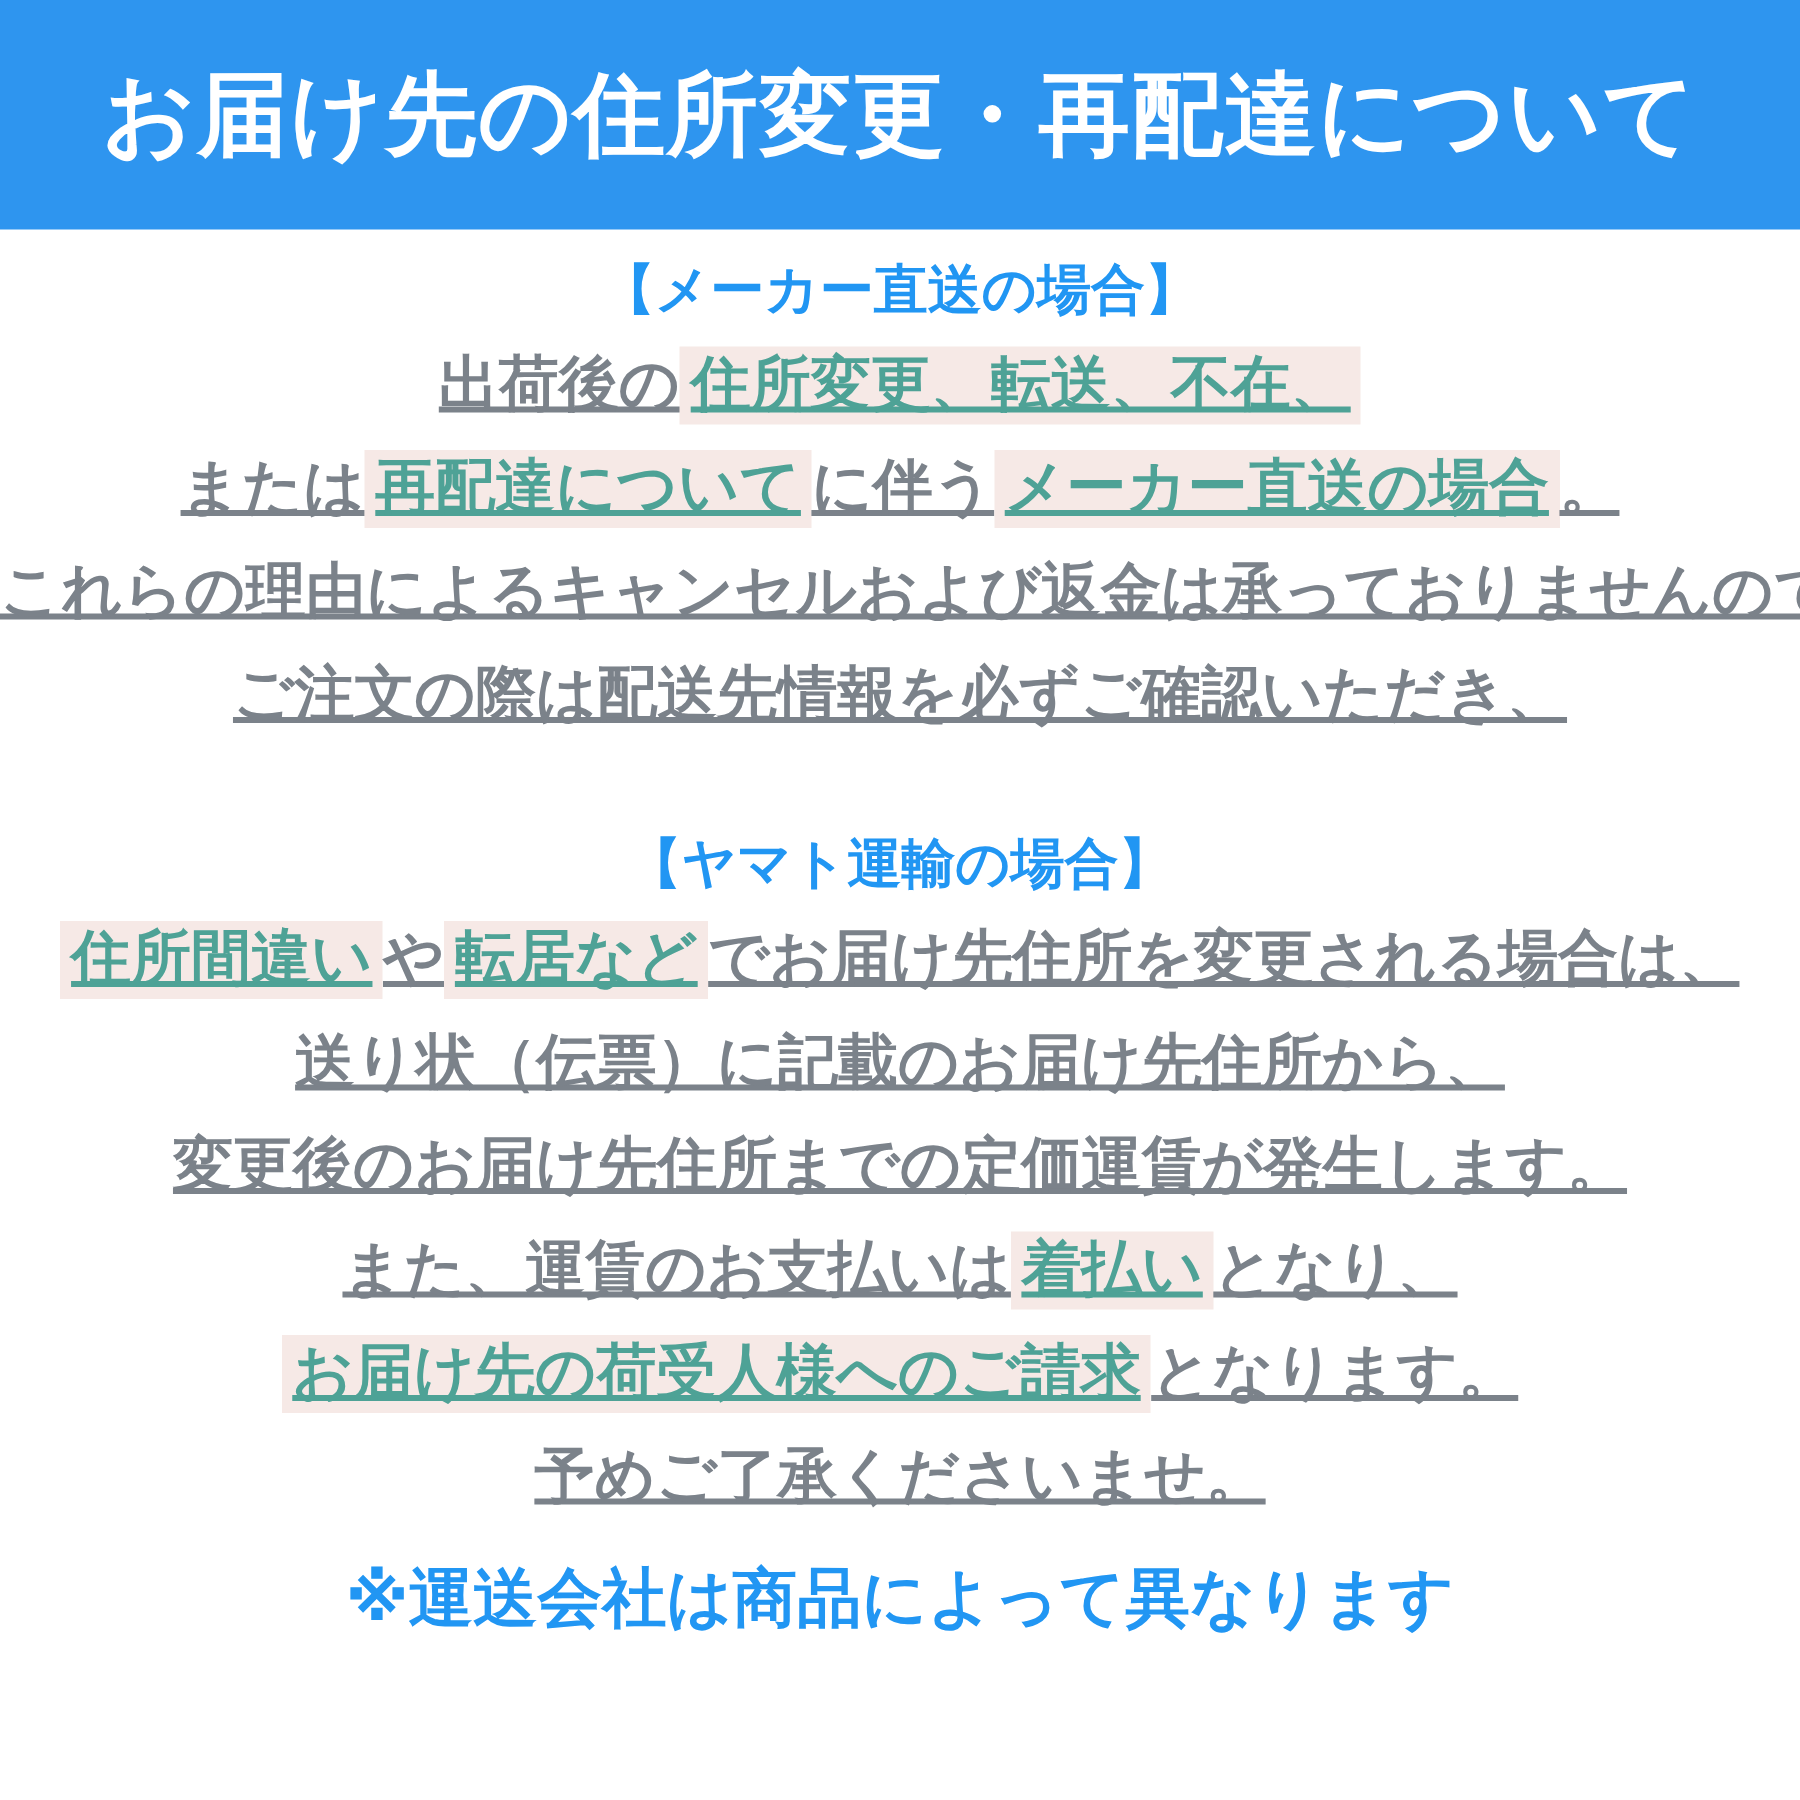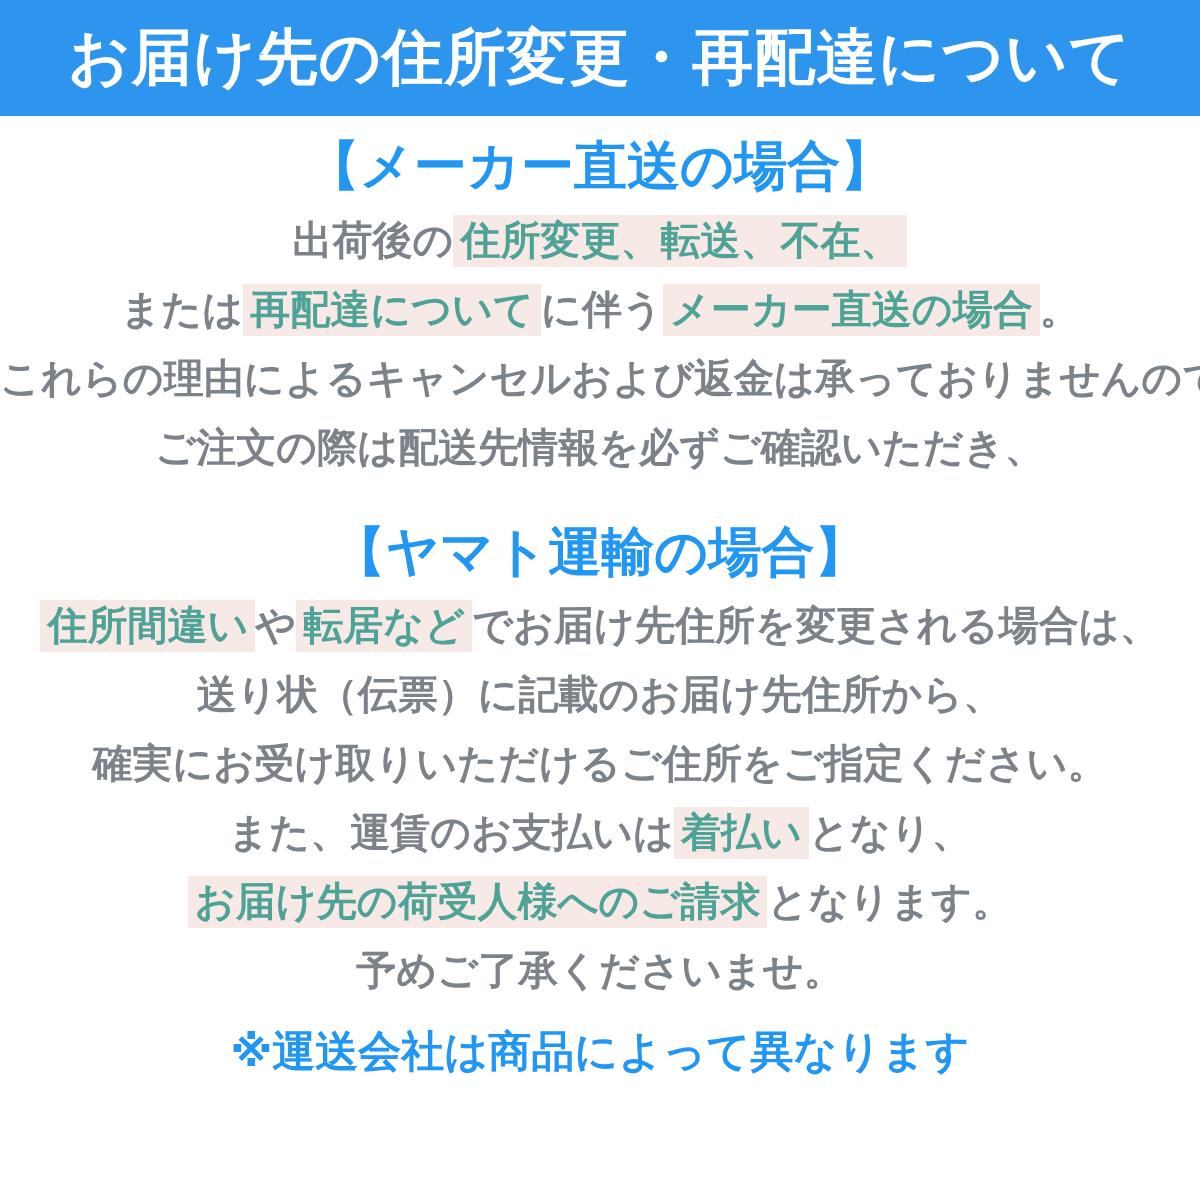--- a/index.html
+++ b/index.html
@@ -10,55 +10,55 @@
     background: #ffffff;
     overflow: hidden;
     font-family: "Liberation Sans", "DejaVu Sans", sans-serif;
   }
   .page {
     width: 1200px;
     height: 1200px;
     text-align: center;
   }
   .banner {
-    height: 116px;
+    height: 153px;
     background: var(--banner-bg, #2e95ef);
     color: #ffffff;
     font-size: 61px;
     font-weight: bold;
     letter-spacing: 1px;
     display: flex;
     align-items: center;
     justify-content: center;
     white-space: nowrap;
   }
   .section-heading {
     color: var(--accent, #2196f3);
-    font-size: 53px;
+    font-size: 36px;
     font-weight: bold;
     margin: 18px 0 6px 0;
     line-height: 1.2;
     white-space: nowrap;
   }
   .line {
     color: var(--body-gray, #7b828a);
     font-size: 40px;
     font-weight: bold;
     margin: 15px 0;
     line-height: 1.35;
     white-space: nowrap;
   }
-  .seg { vertical-align: baseline; }
+  .seg { vertical-align: baseline; text-decoration: underline; }
   .seg-highlight {
     color: var(--hl-text, #4ea296);
     background: var(--hl-bg, #f6e9e6);
     font-size: 40px;
     padding: 3px 7px 5px 7px;
   }
-  .section-yamato-heading { margin-top: 46px; }
+  .section-yamato-heading { margin-top: 64px; }
   .footnote {
     color: var(--accent, #2196f3);
     font-size: 43px;
     font-weight: bold;
     margin-top: 26px;
     white-space: nowrap;
   }
 </style>
 </head>
 <body>
@@ -70,20 +70,20 @@
 
   <div>
       <div class="section-heading">【メーカー直送の場合】</div>
       <div class="line"><span class="seg seg-body">出荷後の</span><span class="seg seg-highlight">住所変更、転送、不在、</span></div>
       <div class="line"><span class="seg seg-body">または</span><span class="seg seg-highlight">再配達について</span><span class="seg seg-body">に伴う</span><span class="seg seg-highlight">メーカー直送の場合</span><span class="seg seg-body">。</span></div>
       <div class="line"><span class="seg seg-body">これらの理由によるキャンセルおよび返金は承っておりませんので、</span></div>
       <div class="line"><span class="seg seg-body">ご注文の際は配送先情報を必ずご確認いただき、</span></div>
       <div class="section-heading section-yamato-heading">【ヤマト運輸の場合】</div>
       <div class="line"><span class="seg seg-highlight">住所間違い</span><span class="seg seg-body">や</span><span class="seg seg-highlight">転居など</span><span class="seg seg-body">でお届け先住所を変更される場合は、</span></div>
       <div class="line"><span class="seg seg-body">送り状（伝票）に記載のお届け先住所から、</span></div>
-      <div class="line"><span class="seg seg-body">確実にお受け取りいただけるご住所をご指定ください。</span></div>
+      <div class="line"><span class="seg seg-body">変更後のお届け先住所までの定価運賃が発生します。</span></div>
       <div class="line"><span class="seg seg-body">また、運賃のお支払いは</span><span class="seg seg-highlight">着払い</span><span class="seg seg-body">となり、</span></div>
       <div class="line"><span class="seg seg-highlight">お届け先の荷受人様へのご請求</span><span class="seg seg-body">となります。</span></div>
       <div class="line"><span class="seg seg-body">予めご了承くださいませ。</span></div>
     </div>
 
   <div class="footnote">※運送会社は商品によって異なります</div>
 </div>
 
 </body></html>

